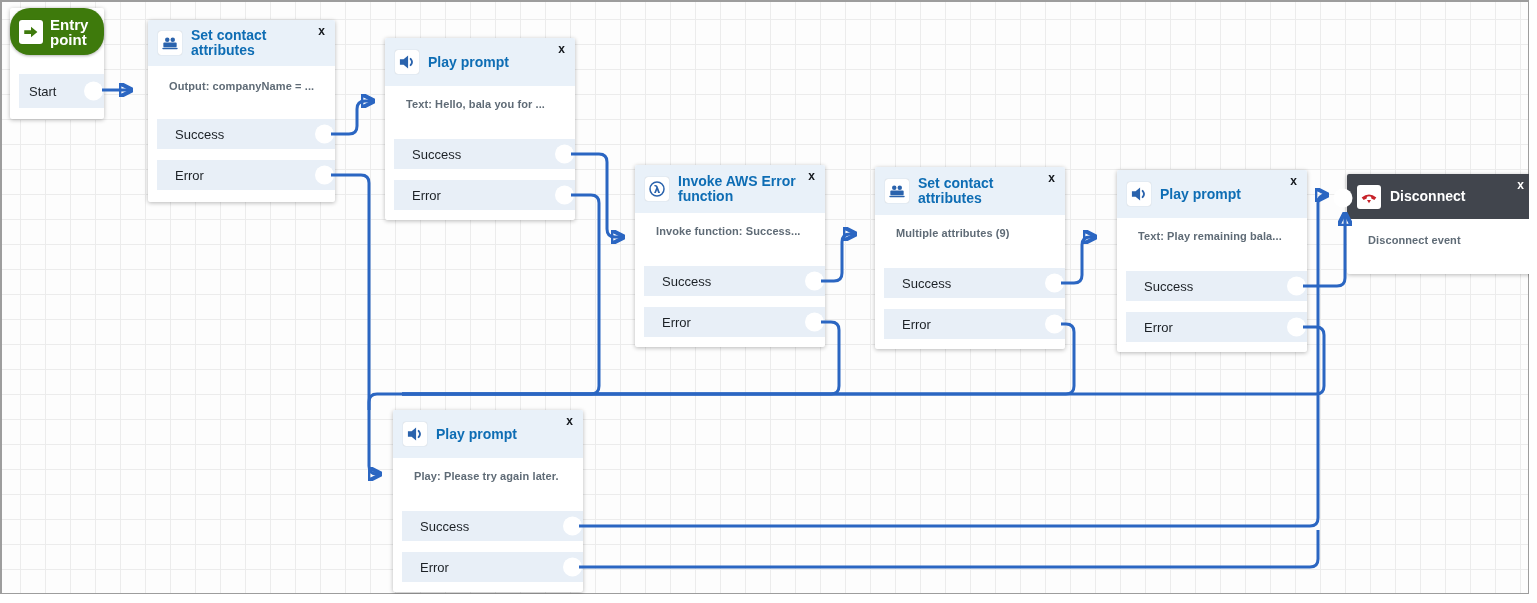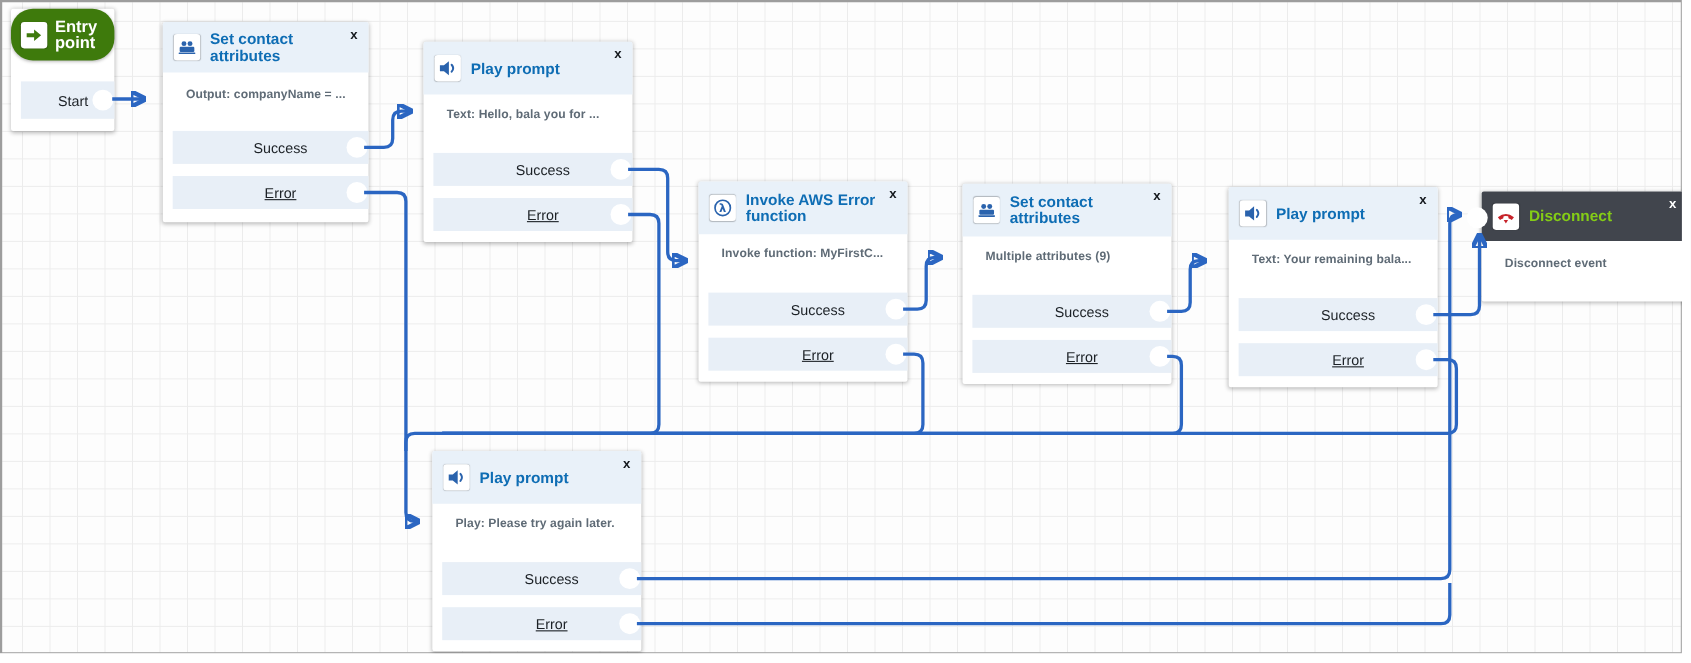--- a/index.html
+++ b/index.html
@@ -52,27 +52,27 @@
     line-height:12px;cursor:default;
   }
   .bdesc{
     position:absolute;left:21px;top:60px;right:8px;
     font-size:11px;font-weight:bold;color:#5f6b76;letter-spacing:.1px;
     white-space:nowrap;overflow:hidden;
   }
   .brow{
     position:absolute;left:9px;right:0;height:30px;background:#e8eff7;
     display:flex;align-items:center;font-size:13px;color:#1c2126;
-    padding-left:18px;box-sizing:border-box;justify-content:center;
+    padding-left:18px;box-sizing:border-box;
   }
   .brow .port{
     position:absolute;right:1px;top:50%;transform:translateY(-50%);
     width:19px;height:19px;border-radius:50%;background:#fff;
   }
-  .row1{top:101px;} .row2{top:142px;text-decoration:underline;}
+  .row1{top:101px;} .row2{top:142px;}
 
   
   #blk-entry{left:8px;top:6px;width:94px;height:111px;}
   #blk-entry .ehead{
     position:absolute;left:0;top:0;width:94px;height:47px;background:#3e7a0c;
     display:flex;align-items:center;padding-left:9px;box-sizing:border-box;
     box-shadow:0 1px 3px rgba(0,0,0,.3);
     border-radius:20px;
   }
   #blk-entry .etitle{margin-left:7px;color:#fff;font-weight:bold;font-size:15px;line-height:15px;}
@@ -84,21 +84,21 @@
   #blk-sca1 .row1{top:99px;} #blk-sca1 .row2{top:140px;}
   #blk-pp1{left:383px;top:36px;width:190px;height:182px;}
   #blk-lambda{left:633px;top:163px;width:190px;height:182px;}
   #blk-sca2{left:873px;top:165px;width:190px;height:182px;}
   #blk-ppR{left:1115px;top:168px;width:190px;height:182px;}
   #blk-ppB{left:391px;top:408px;width:190px;height:182px;}
 
   
   #blk-disc{left:1345px;top:172px;width:187px;height:100px;}
   #blk-disc .bhead{height:45px;background:#41454d;}
-  #blk-disc .btitle{color:#84cc16;max-width:130px;}
+  #blk-disc .btitle{color:#ffffff;max-width:130px;}
   #blk-disc .bclose{color:#fff;}
 </style>
 </head>
 <body>
 
 <div class="flow-area">
 
   <div class="block" id="blk-entry">
     <div class="ehead">
       <span class="tile">
@@ -164,21 +164,21 @@
     <div class="bhead">
       <span class="tile">
         <svg width="20" height="20" viewBox="0 0 24 24">
             <circle cx="12" cy="12" r="8.4" fill="none" stroke="#2a63ad" stroke-width="1.8"></circle>
             <text x="12" y="16.4" text-anchor="middle" font-size="12.5" font-weight="bold" fill="#2a63ad" font-family="DejaVu Sans, sans-serif">λ</text>
           </svg>
       </span>
       <span class="btitle">Invoke AWS Error function</span>
       <span class="bclose">x</span>
     </div>
-    <div class="bdesc">Invoke function: MyFirstC...</div>
+    <div class="bdesc">Invoke function: Success...</div>
     <div class="brow row1">
       <span>Success</span>
       <span class="port"></span>
     </div>
     <div class="brow row2">
       <span>Error</span>
       <span class="port"></span>
     </div>
   </div>
 
@@ -210,21 +210,21 @@
     <div class="bhead">
       <span class="tile">
         <svg width="20" height="20" viewBox="0 0 24 24">
             <path d="M3.5 8.7v6.6h4.4l5.4 4.4V4.3L7.9 8.7z" fill="#2a63ad"></path>
             <path d="M16.3 8.2q3.4 3.8 0 7.6" stroke="#2a63ad" stroke-width="2.2" fill="none" stroke-linecap="round"></path>
           </svg>
       </span>
       <span class="btitle">Play prompt</span>
       <span class="bclose">x</span>
     </div>
-    <div class="bdesc">Text: Your remaining bala...</div>
+    <div class="bdesc">Text: Play remaining bala...</div>
     <div class="brow row1">
       <span>Success</span>
       <span class="port"></span>
     </div>
     <div class="brow row2">
       <span>Error</span>
       <span class="port"></span>
     </div>
   </div>
 

